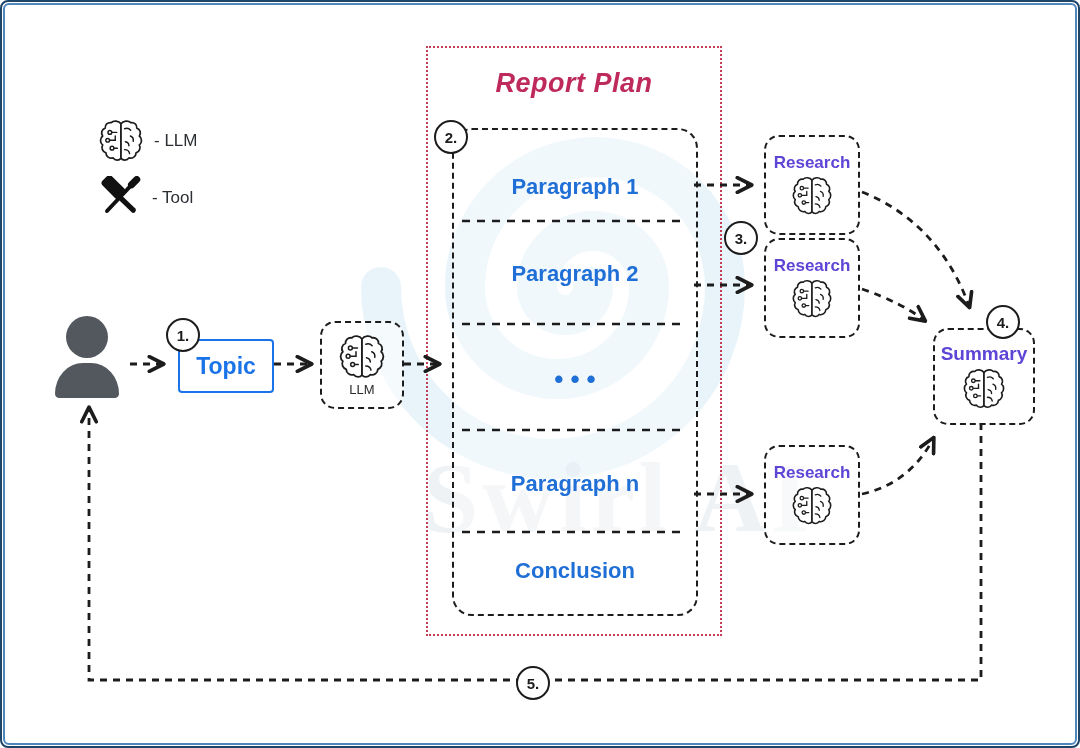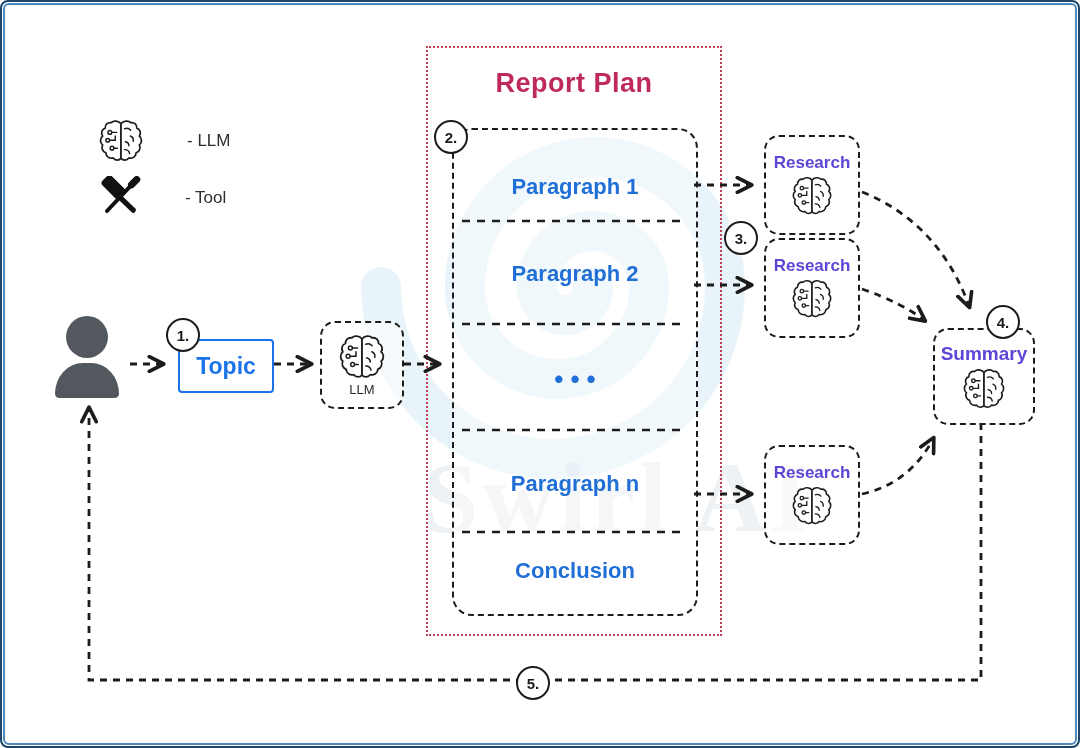--- a/index.html
+++ b/index.html
@@ -13,21 +13,21 @@
   }
   .abs{position:absolute;}
   
   #watermark{position:absolute;inset:0;z-index:0;margin-left:16px;}
   #watermark-text{
     position:absolute;left:360px;top:438px;width:480px;text-align:center;
     font-family:"Liberation Serif", serif;font-size:100px;font-weight:600;
     color:rgba(176,196,210,0.22);letter-spacing:4px;white-space:nowrap;
   }
   
-  .legend-label{font-size:17px;color:#2b2f33;font-weight:500;margin-left:33px;}
+  .legend-label{font-size:17px;color:#2b2f33;font-weight:500;}
   
   #person-head{width:42px;height:42px;border-radius:50%;background:#53585e;}
   #person-body{width:64px;height:35px;background:#53585e;border-radius:32px 32px 5px 5px / 35px 35px 5px 5px;}
   
   .topic-box{
     width:92px;height:50px;border:2.5px solid #1a73e8;border-radius:4px;
     display:flex;align-items:center;justify-content:center;background:#fff;z-index:2;
   }
   .topic-box span{color:#1a73e8;font-size:23px;font-weight:600;}
   .dashed-node{
@@ -36,21 +36,21 @@
   }
   .node-sub{font-size:13px;color:#2b2b2b;margin-top:1px;}
   .purple-label{color:#5f45d6;font-size:17px;font-weight:600;margin-bottom:2px;}
   
   #report-plan{
     left:424px;top:44px;width:292px;height:586px;
     border:2.5px dotted #c43b55;z-index:1;background:transparent;
   }
   #report-plan-title{
     position:absolute;left:0;top:20px;width:100%;text-align:center;
-    color:#bf2a5c;font-size:27px;font-weight:700;letter-spacing:0.5px;
+    color:#bf2a5c;font-size:27px;font-weight:700;letter-spacing:0.5px;font-style:italic;
   }
   #plan-inner{
     position:absolute;left:24px;top:80px;width:242px;height:484px;
     border:2.5px dashed #1c1c1c;border-radius:20px;background:rgba(255,255,255,0.35);
   }
   .plan-row{
     position:absolute;left:0;width:100%;text-align:center;height:32px;line-height:32px;
     color:#1f6fd6;font-size:22px;font-weight:600;
   }
   .plan-dots{letter-spacing:7px;font-size:26px;font-weight:700;text-indent:7px;}

